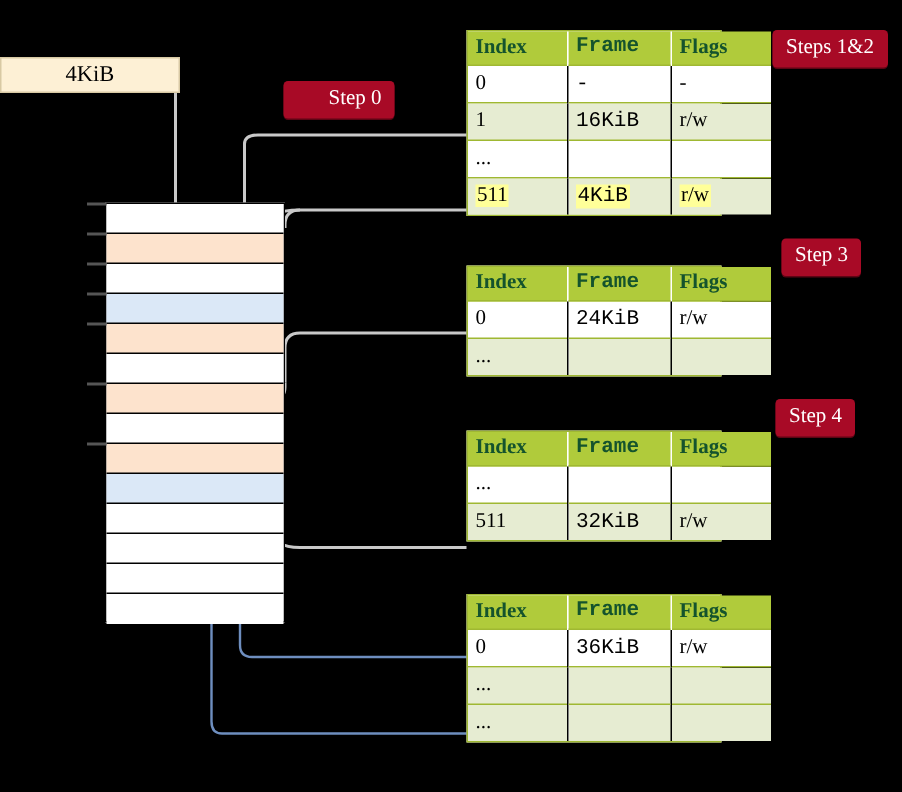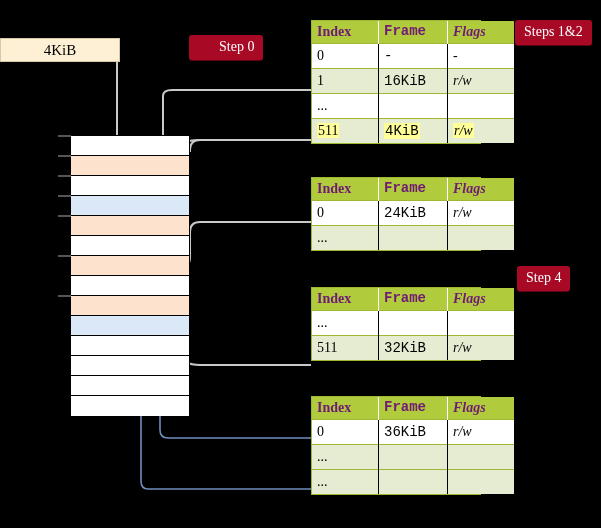--- a/index.html
+++ b/index.html
@@ -55,21 +55,21 @@
     background: #a80a26;
     color: #ffffff;
     font-size: 14px;
     line-height: 1;
     padding: 5px 9px 6px 9px;
     border-radius: 3px;
     box-shadow: 0 1px 0 #5d0414;
     white-space: nowrap;
     text-align: center;
   }
-  .badge-step0   { left: 189px; top: 35px; padding-left: 30px; }
+  .badge-step0   { left: 189px; top: 54px; padding-left: 30px; }
   .badge-steps12 { left: 515px; top: 20px; }
   .badge-step3   { left: 521px; top: 159px; }
   .badge-step4   { left: 517px; top: 266px; }
 
   
   .memcol {
     position: absolute;
     left: 70px;
     top: 135px;
     width: 120px;
@@ -108,21 +108,21 @@
     background: #ffffff;
     font-size: 14px;
   }
   .ptable table {
     border-collapse: collapse;
     width: 100%;
     table-layout: fixed;
   }
   .ptable th {
     background: #b0cb3b;
-    color: #701a75;
+    color: #14532d;
     font-weight: bold;
     text-align: left;
     padding: 3px 5px 4px 5px;
     border-right: 1px solid #ffffff;
     font-size: 14px;
     line-height: 1.1;
   }
   .ptable th:last-child { border-right: none; }
   .ptable td {
     padding: 3px 5px 4px 5px;
@@ -137,21 +137,21 @@
   }
   .ptable td:last-child { border-right: none; }
   .ptable tr.shade td { background: #e6ecd2; }
   .ptable tr.plain td { background: #ffffff; }
   .ptable .hl {
     background: #ffff99;
     padding: 0 1px;
   }
   .col-index { width: 56px; }
   .col-frame { width: 58px; font-family: Liberation Mono, monospace; }
-  .col-flags { width: 56px; font-style: italic; }
+  .col-flags { width: 56px; }
 
   .tbl-pml4 { left: 311px; top: 20px; }
   .tbl-pdpt { left: 311px; top: 177px; }
   .tbl-pd   { left: 311px; top: 287px; }
   .tbl-pt   { left: 311px; top: 396px; }
 </style>
 </head>
 <body>
 
 <div id="stage">
@@ -198,20 +198,21 @@
       <path d="M311,489 L148,489 Q141,489 141,481 L141,218" fill="none" stroke="#6e8ebf" stroke-width="1.6" marker-end="url(#ah-blue)"></path>
     </g>
   </svg>
 
   <div class="src-box">
     <span>4KiB</span>
   </div>
 
   <div class="step-badge badge-step0">Step 0</div>
   <div class="step-badge badge-steps12">Steps 1&amp;2</div>
+  <div class="step-badge badge-step3">Step 3</div>
   <div class="step-badge badge-step4">Step 4</div>
 
   <div id="memcol" class="memcol">
       <div class="memrow white"></div>
       <div class="memrow orange"></div>
       <div class="memrow white"></div>
       <div class="memrow blue"></div>
       <div class="memrow orange"></div>
       <div class="memrow white"></div>
       <div class="memrow orange"></div>

